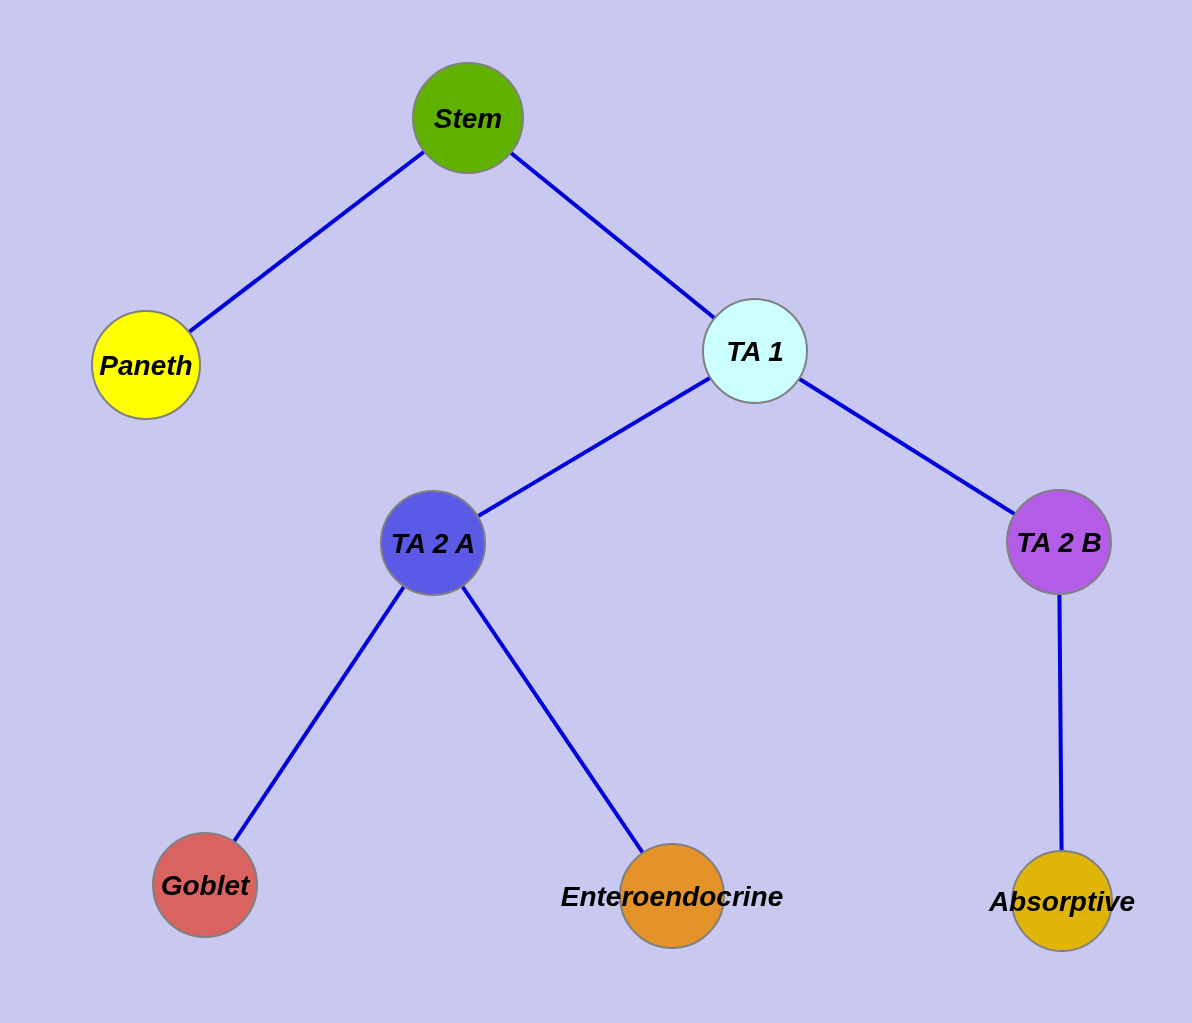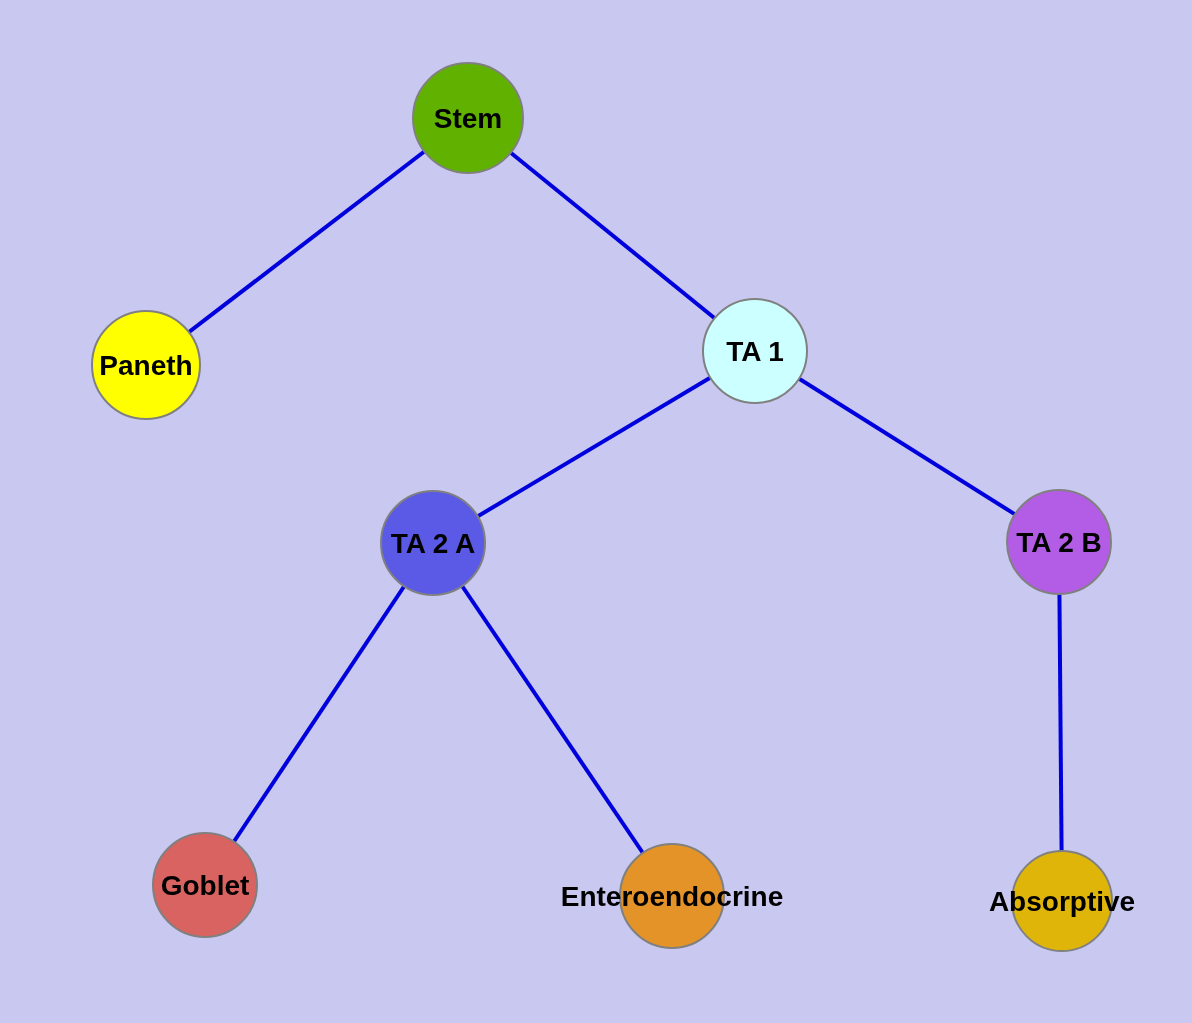--- a/index.html
+++ b/index.html
@@ -9,20 +9,21 @@
   body {
     width: 1192px;
     height: 1023px;
     overflow: hidden;
     font-family: "Liberation Sans", sans-serif;
   }
   #canvas {
     position: relative;
     width: 1192px;
     height: 1023px;
+    font-style: italic;
   }
   svg { display: block; }
   .edge {
     fill: none;
   }
   .node circle {
     cursor: pointer;
   }
   .node text {
     font-family: "Liberation Sans", sans-serif;

